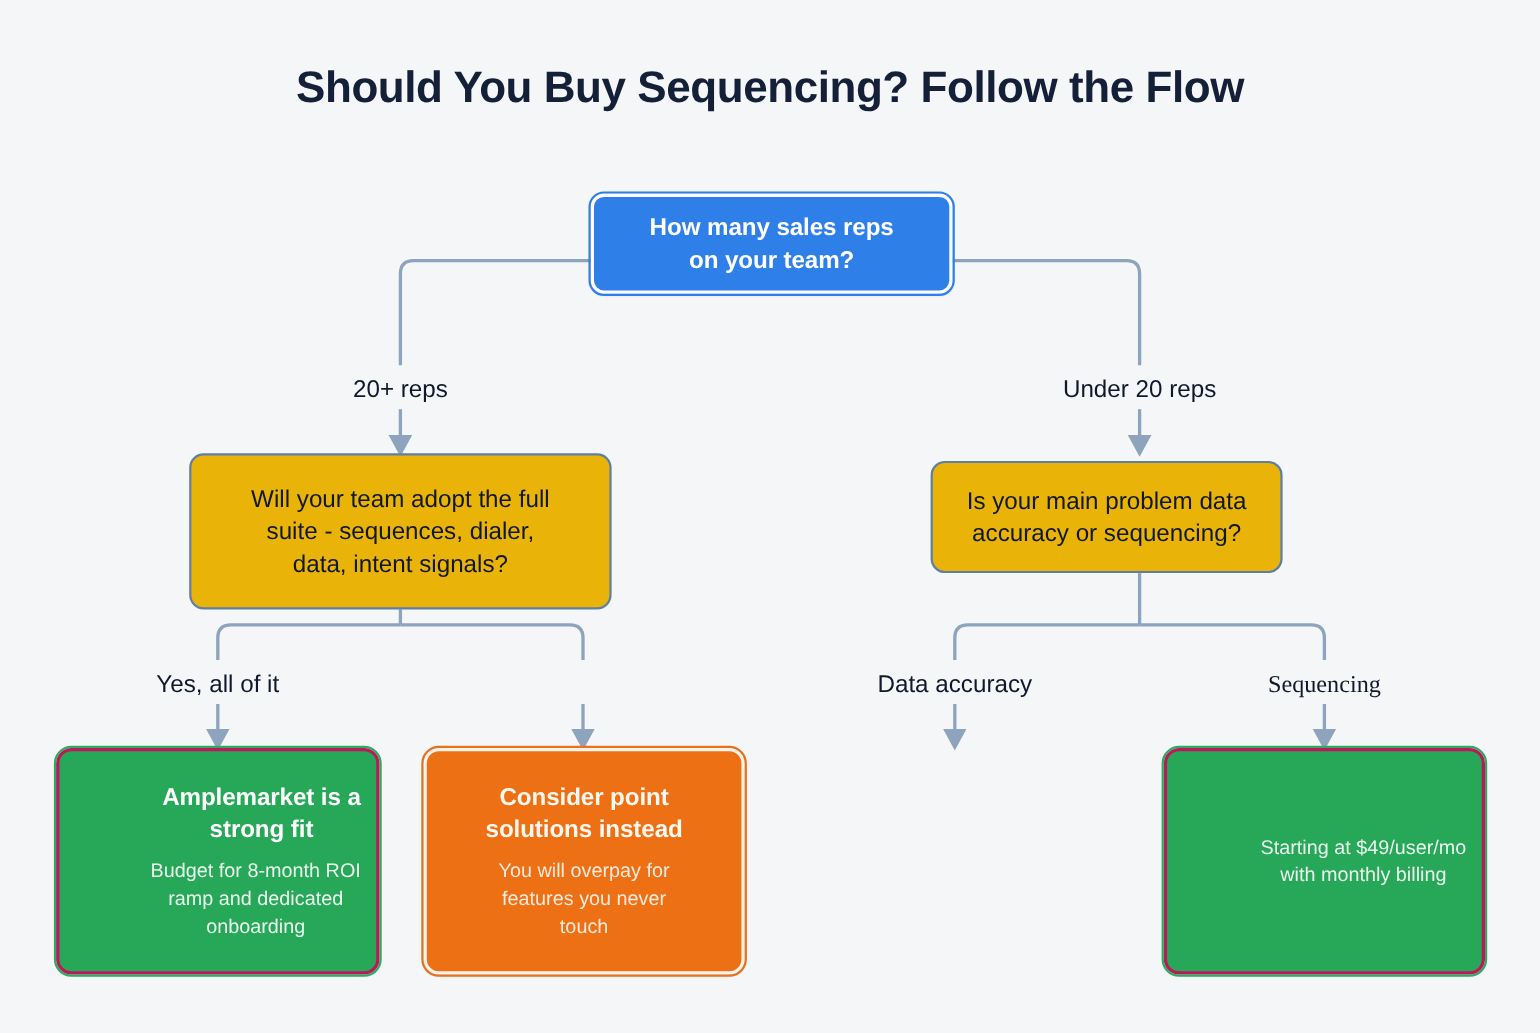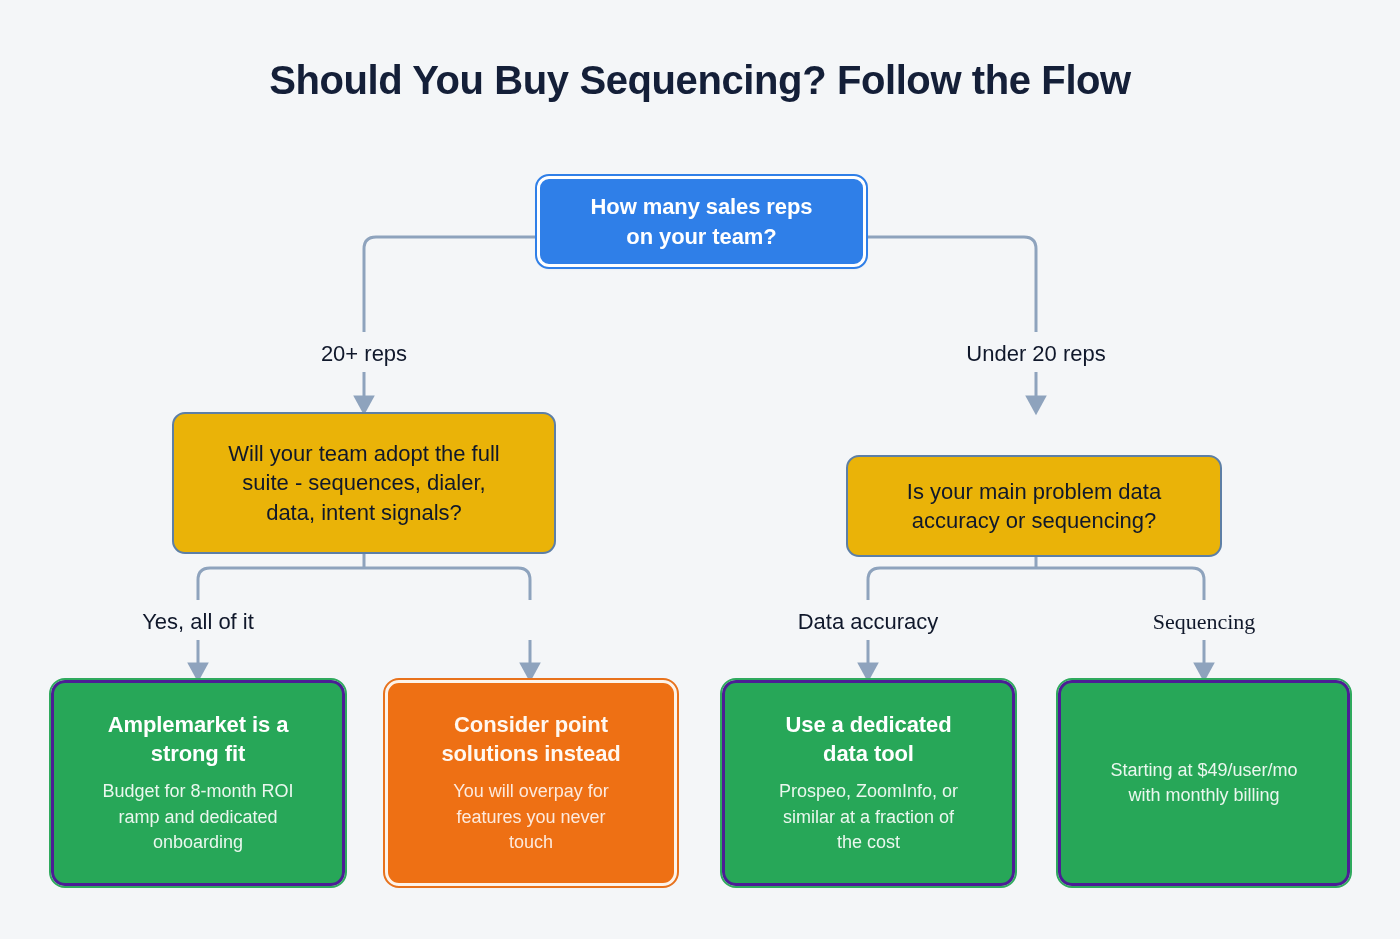--- a/index.html
+++ b/index.html
@@ -100,22 +100,23 @@
     margin-bottom: 11px;
   }
   .node.outcome .n-sub {
     font-size: 18px;
     font-weight: normal;
     line-height: 1.40;
   }
 
   .node.outcome.green {
     background: #27a758;
-    border: 3px solid #4c1d95;
+    border: 3px solid #be185d;
     outline: 2px solid #2faa5e;
+    align-items: flex-end;
   }
   .node.outcome.green .n-title { color: #ffffff; }
   .node.outcome.green .n-sub   { color: #eaf7ee; }
 
   .node.outcome.orange {
     background: #ee7014;
     border: 3px solid #fdf3ea;
     outline: 2px solid #e8721c;
   }
   .node.outcome.orange .n-title { color: #fff8f1; }
@@ -171,38 +172,34 @@
   </svg>
 
   <div class="node root" style="left:537px; top:176px; width:329px; height:91px;">
     <div class="n-title">How many sales reps<br>on your team?</div>
   </div>
 
   <div class="node decision" style="left:172px; top:412px; width:384px; height:142px;">
     <div class="n-title">Will your team adopt the full<br>suite - sequences, dialer,<br>data, intent signals?</div>
   </div>
 
-  <div class="node decision" style="left:846px; top:419px; width:376px; height:102px;margin-top:36px;">
+  <div class="node decision" style="left:846px; top:419px; width:320px; height:102px;">
     <div class="n-title">Is your main problem data<br>accuracy or sequencing?</div>
   </div>
 
   <div class="node outcome green" style="left:51px; top:680px; width:294px; height:206px;">
     <div class="n-title">Amplemarket is a<br>strong fit</div>
     <div class="n-sub">Budget for 8-month ROI<br>ramp and dedicated<br>onboarding</div>
   </div>
 
   <div class="node outcome orange" style="left:385px; top:680px; width:292px; height:206px;">
     <div class="n-title">Consider point<br>solutions instead</div>
     <div class="n-sub">You will overpay for<br>features you never<br>touch</div>
   </div>
 
-  <div class="node outcome green" style="left:722px; top:680px; width:293px; height:206px;">
-    <div class="n-title">Use a dedicated<br>data tool</div>
-    <div class="n-sub">Prospeo, ZoomInfo, or<br>similar at a fraction of<br>the cost</div>
-  </div>
 
   <div class="node outcome green" style="left:1058px; top:680px; width:292px; height:206px;">
     <div class="n-sub">Starting at $49/user/mo<br>with monthly billing</div>
   </div>
 
   <div class="edge-label" style="left:292px; top:338px; width:144px;">20+ reps</div>
 
   <div class="edge-label" style="left:937px; top:338px; width:198px;">Under 20 reps</div>
 
   <div class="edge-label" style="left:111px; top:606px; width:174px;">Yes, all of it</div>

